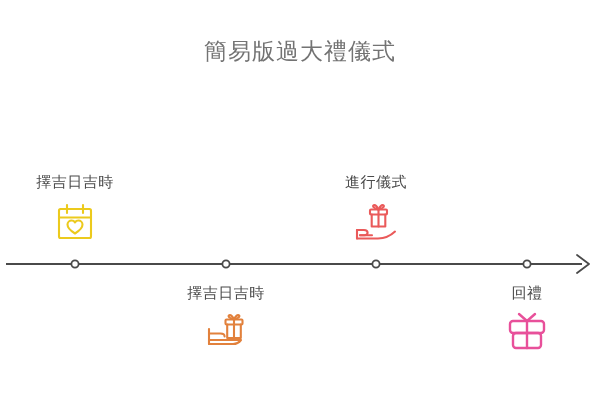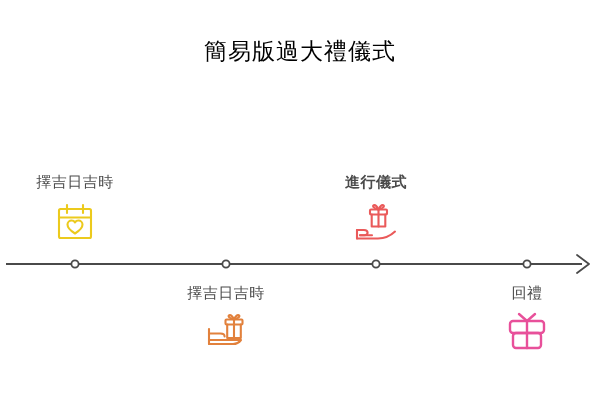--- a/index.html
+++ b/index.html
@@ -20,21 +20,21 @@
     height: 400px;
   }
 
   .page-title {
     position: absolute;
     left: 0;
     top: 36px;
     width: 600px;
     text-align: center;
     font-size: 23px;
-    color: #000000;
+    color: #737373;
     letter-spacing: 1px;
     font-weight: normal;
     line-height: 30px;
   }
 
   .timeline-axis {
     position: absolute;
     left: 0;
     top: 248px;
     width: 600px;
@@ -61,21 +61,21 @@
     justify-content: center;
   }
 
   
   .step.above .step-label { margin-bottom: 6px; }
   
   .step.below .step-label { margin-bottom: 4px; }
 
   .step-1 { left: -5px;  top: 172px; }
   .step-2 { left: 146px; top: 283px; }
-  .step-3 { left: 296px; top: 172px; font-weight: bold; }
+  .step-3 { left: 296px; top: 172px; }
   .step-4 { left: 447px; top: 283px; }
 </style>
 </head>
 <body>
 
 <div class="canvas">
 
   <div class="page-title">簡易版過大禮儀式</div>
 
   <div class="timeline-axis">

